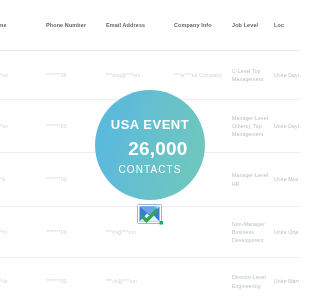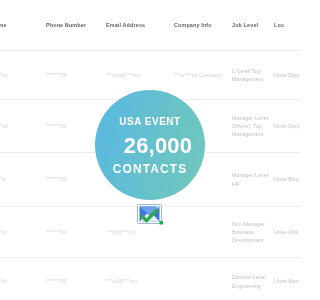--- a/index.html
+++ b/index.html
@@ -88,37 +88,37 @@
     color: #ffffff;
     text-align: center;
     box-sizing: border-box;
     display: flex;
     flex-direction: column;
     align-items: center;
     justify-content: center;
     z-index: 5;
   }
   .badge-title {
-    font-size: 10px;
+    font-size: 13px;
     font-weight: bold;
     line-height: 1.25;
     letter-spacing: 0.5px;
     text-transform: uppercase;
     margin-top: 2px;
   }
   .badge-count {
-    font-size: 22px;
+    font-size: 19px;
     font-weight: bold;
     letter-spacing: 0.2px;
     line-height: 1.1;
     margin: 5px 0 4px 16px;
   }
   .badge-unit {
-    font-size: 12px;
-    font-weight: bold;
+    font-size: 10px;
+    font-weight: normal;
     letter-spacing: 1.1px;
     text-transform: uppercase;
   }
 
   
   .mail-icon {
     position: absolute;
     left: 136px;
     top: 202px;
     width: 28px;

